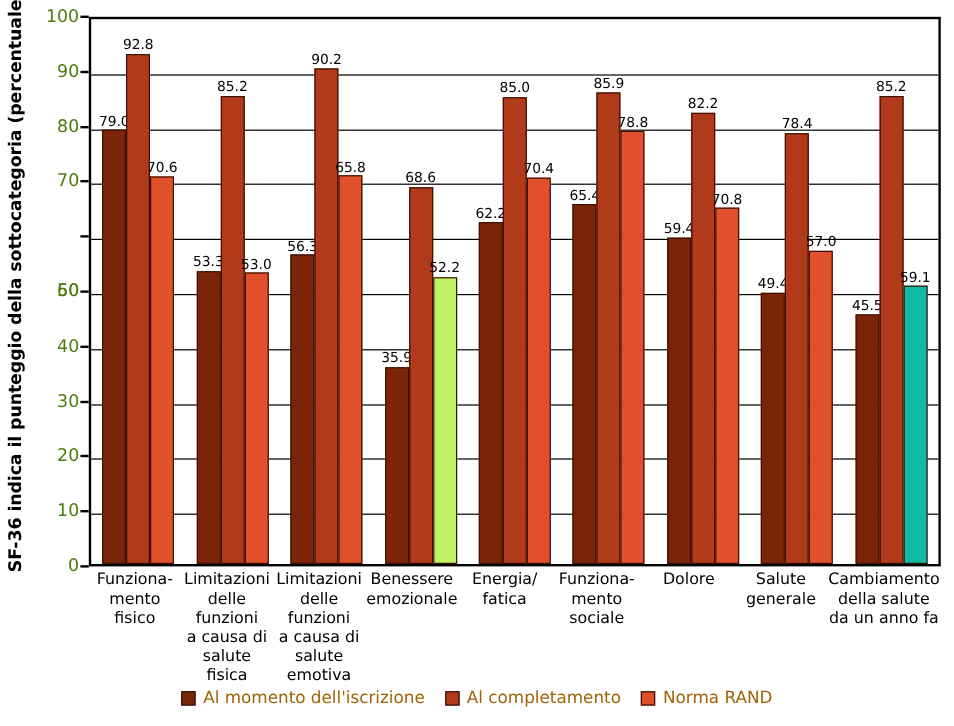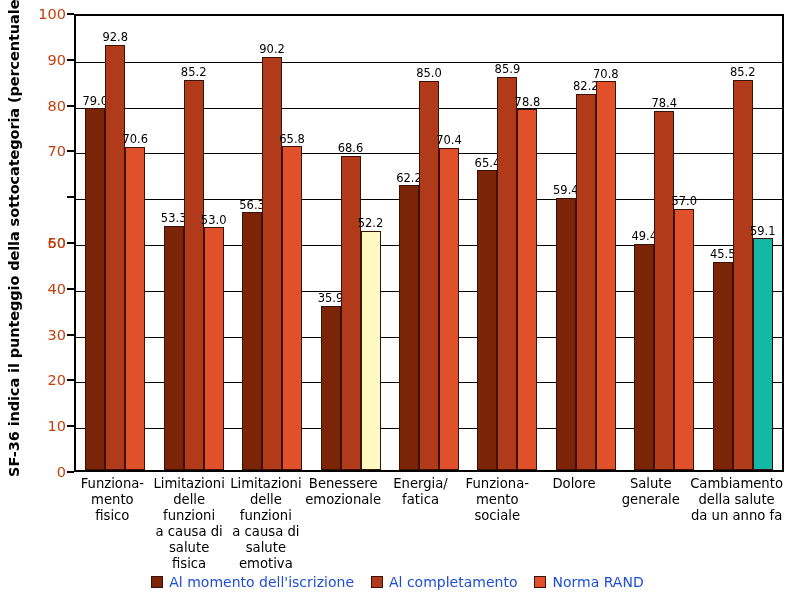--- a/index.html
+++ b/index.html
@@ -75,21 +75,21 @@
     left: 28px;
     top: 14px;
     width: 46px;
     height: 458px;
   }
   .y-tick {
     position: absolute;
     right: 8px;
     transform: translateY(-50%);
     font-size: 14.5px;
-    color: #c2410c;
+    color: #4d7c0f;
     text-align: right;
     white-space: nowrap;
   }
   .y-tick-mark {
     position: absolute;
     right: 0px;
     width: 7px;
     height: 0;
     border-top: 2px solid #000;
     transform: translateY(-1px);
@@ -177,21 +177,21 @@
     gap: 6px;
   }
   .legend-swatch {
     width: 12px;
     height: 12px;
     border: 1px solid #3a1204;
     box-sizing: border-box;
   }
   .legend-text {
     font-size: 14px;
-    color: #1d4ed8;
+    color: #a16207;
     white-space: nowrap;
   }
 </style>
 </head>
 <body>
 
 <div id="chart-root">
 
   <div class="y-axis-title">
     <span>SF-36 indica il punteggio della sottocategoria (percentuale)</span>
@@ -291,21 +291,21 @@
             <div class="bar" style="height: 164.422px; background: rgb(123, 36, 8);">
               <div class="bar-label">35.9</div>
             </div>
           </div>
           <div class="bar-slot">
             <div class="bar" style="height: 314.188px; background: rgb(176, 58, 26);">
               <div class="bar-label">68.6</div>
             </div>
           </div>
           <div class="bar-slot">
-            <div class="bar" style="height: 239.076px; background: #fef9c3;">
+            <div class="bar" style="height: 239.076px; background: #bef264;">
               <div class="bar-label">52.2</div>
             </div>
           </div>
         </div>
         <div class="group">
           <div class="bar-slot">
             <div class="bar" style="height: 284.876px; background: rgb(123, 36, 8);">
               <div class="bar-label">62.2</div>
             </div>
           </div>
@@ -342,21 +342,21 @@
             <div class="bar" style="height: 272.052px; background: rgb(123, 36, 8);">
               <div class="bar-label">59.4</div>
             </div>
           </div>
           <div class="bar-slot">
             <div class="bar" style="height: 376.476px; background: rgb(176, 58, 26);">
               <div class="bar-label">82.2</div>
             </div>
           </div>
           <div class="bar-slot">
-            <div class="bar" style="height: 389px; background: rgb(224, 80, 42);">
+            <div class="bar" style="height: 297px; background: rgb(224, 80, 42);">
               <div class="bar-label">70.8</div>
             </div>
           </div>
         </div>
         <div class="group">
           <div class="bar-slot">
             <div class="bar" style="height: 226.252px; background: rgb(123, 36, 8);">
               <div class="bar-label">49.4</div>
             </div>
           </div>

